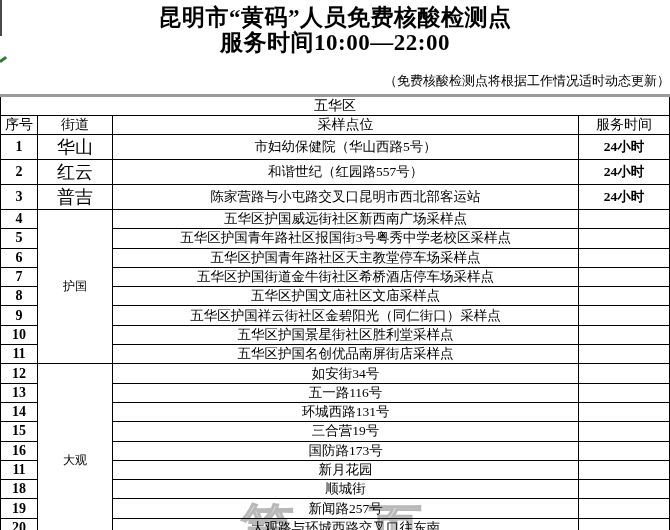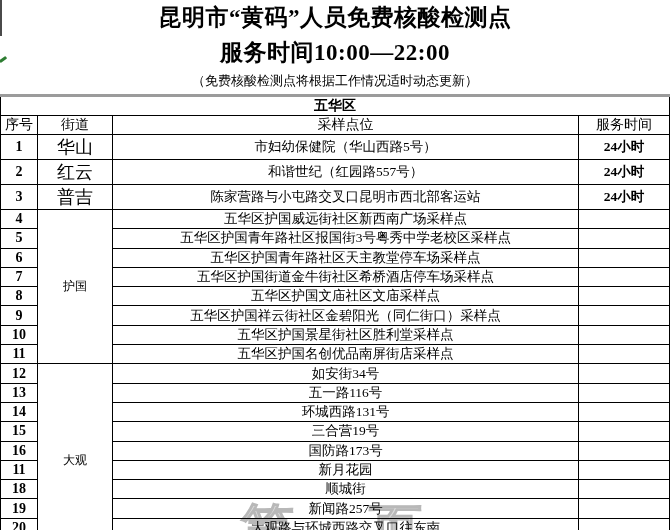--- a/index.html
+++ b/index.html
@@ -10,37 +10,37 @@
   }
   
   .edge-line { position:absolute; left:0; top:0; width:2px; height:36px; background:#4a4a4a; }
   .green-mark { position:absolute; left:-1px; top:58px; width:8px; height:3px;
     background:#2e7d32; transform:rotate(-35deg); border-radius:1px; }
 
   
   .title-line { position:absolute; left:0; width:670px; text-align:center;
     font-size:23px; font-weight:700; letter-spacing:0.5px; white-space:nowrap; }
   .title-1 { top:2px; }
-  .title-2 { top:37px; }
-  .subnote { position:absolute; left:0; top:72px; width:670px; text-align:center;
+  .title-2 { top:27px; }
+  .subnote { position:absolute; left:0; top:72px; width:670px; text-align:right;
     font-size:13px; font-weight:400; }
 
   
   .wm-char { position:absolute; font-size:53px; font-weight:700; line-height:1;
     color:#dcdcdc; -webkit-text-stroke:1.2px #b8b8b8; }
   .wm-left  { left:241px; top:503px; }
   .wm-right { left:369px; top:503px; }
 
   
   table.main-table { position:absolute; left:0; top:94px; width:669px;
     border-collapse:collapse; table-layout:fixed;
     border-top:3px solid #9b9b9b; background:transparent; }
   .main-table td, .main-table th { border:1px solid #000; padding:0 2px;
     text-align:center; vertical-align:middle; overflow:hidden; white-space:nowrap; }
-  tr.region-row td { height:14px; font-size:14px; font-weight:700; }
+  tr.region-row td { height:14px; font-size:14px; font-weight:400; }
   tr.head-row th { height:16px; font-size:14px; font-weight:400; }
   tr.data-row { height:19.3px; }
   td.no-cell { font-size:14px; font-weight:700; }
   td.street-cell { font-size:18px; font-weight:400; }
   td.street-merged { font-size:12px; font-weight:400;
     font-family:"Liberation Sans", sans-serif; }
   td.site-cell { font-size:13.5px; font-weight:400; }
   td.hours-cell { font-size:13.5px; font-weight:700;border-radius:6px; }
 </style>
 </head>

